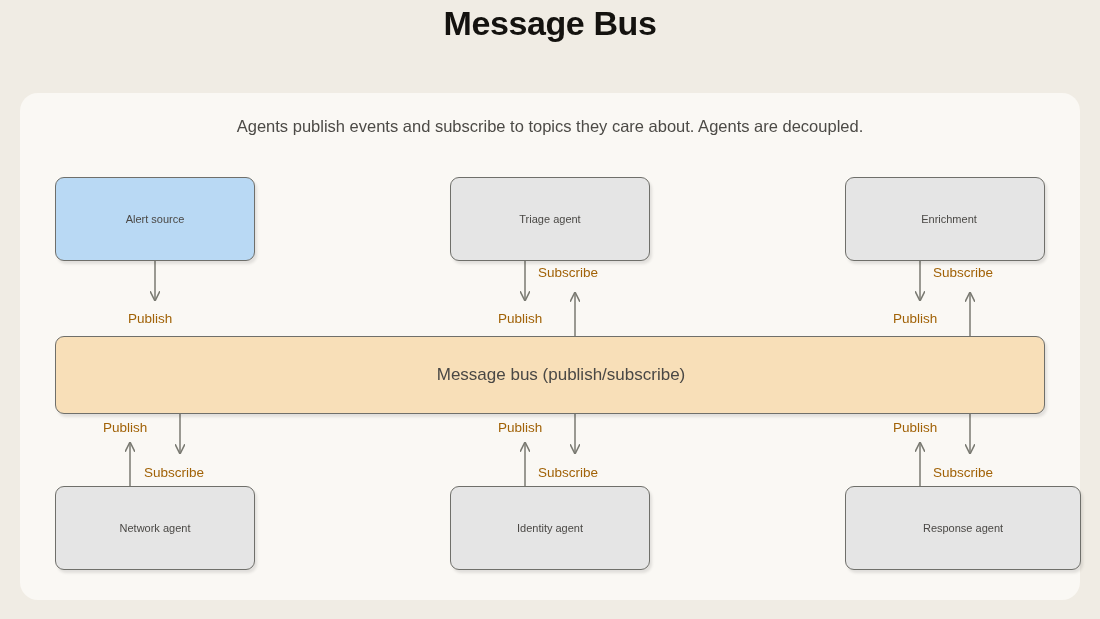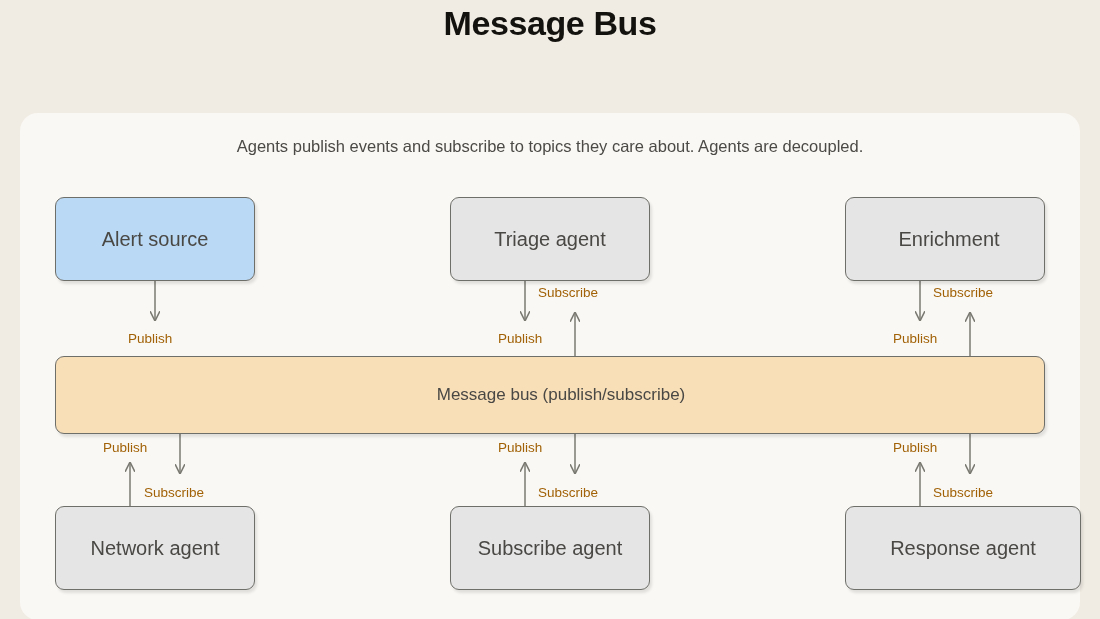--- a/index.html
+++ b/index.html
@@ -30,21 +30,20 @@
     color: #14120f;
   }
   .card {
     position: absolute;
     left: 20px;
     top: 93px;
     width: 1060px;
     height: 507px;
     background: #faf8f4;
     border-radius: 18px;
-    margin-top: 20px;
   }
   .subtitle {
     position: absolute;
     left: 0;
     top: 24px;
     width: 1060px;
     text-align: center;
     font-size: 16.5px;
     color: #4c4a46;
   }
@@ -58,21 +57,21 @@
 
   
   .node {
     position: absolute;
     box-sizing: border-box;
     border: 1.6px solid #6f6f6a;
     border-radius: 9px;
     display: flex;
     align-items: center;
     justify-content: center;
-    font-size: 20px;
+    font-size: 11px;
     color: #4a4845;
     box-shadow: 2px 3px 3px rgba(0,0,0,0.10);
   }
   .node.blue  { background: #b9d9f4; }
   .node.green { background: #e5e5e5; }
   .node.bus   { background: #f8dfb8; padding-left: 22px; }
 
   .n-alert    { left: 35px;  top: 84px;  width: 200px; height: 84px; }
   .n-triage   { left: 430px; top: 84px;  width: 200px; height: 84px; }
   .n-enrich   { left: 825px; top: 84px;  width: 200px; height: 84px; padding-left: 8px; }
@@ -168,21 +167,21 @@
       <div class="node green n-enrich">
         <span>Enrichment</span>
       </div>
       <div class="node bus n-bus">
         <span>Message bus (publish/subscribe)</span>
       </div>
       <div class="node green n-network">
         <span>Network agent</span>
       </div>
       <div class="node green n-identity">
-        <span>Subscribe agent</span>
+        <span>Identity agent</span>
       </div>
       <div class="node green n-response">
         <span>Response agent</span>
       </div>
 
     </div>
   </div>
 </div>
 
 </body></html>

